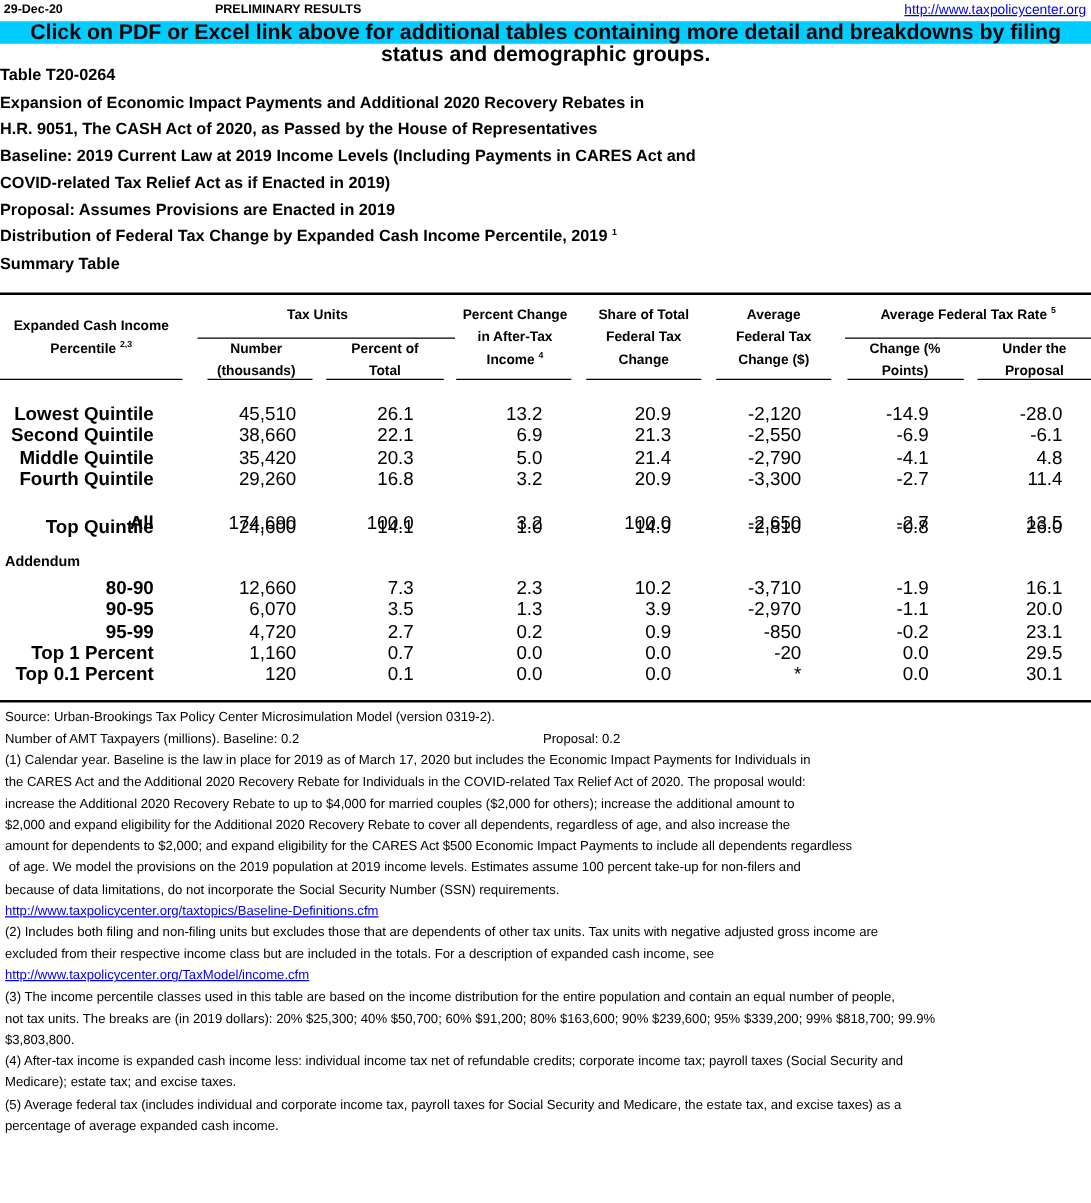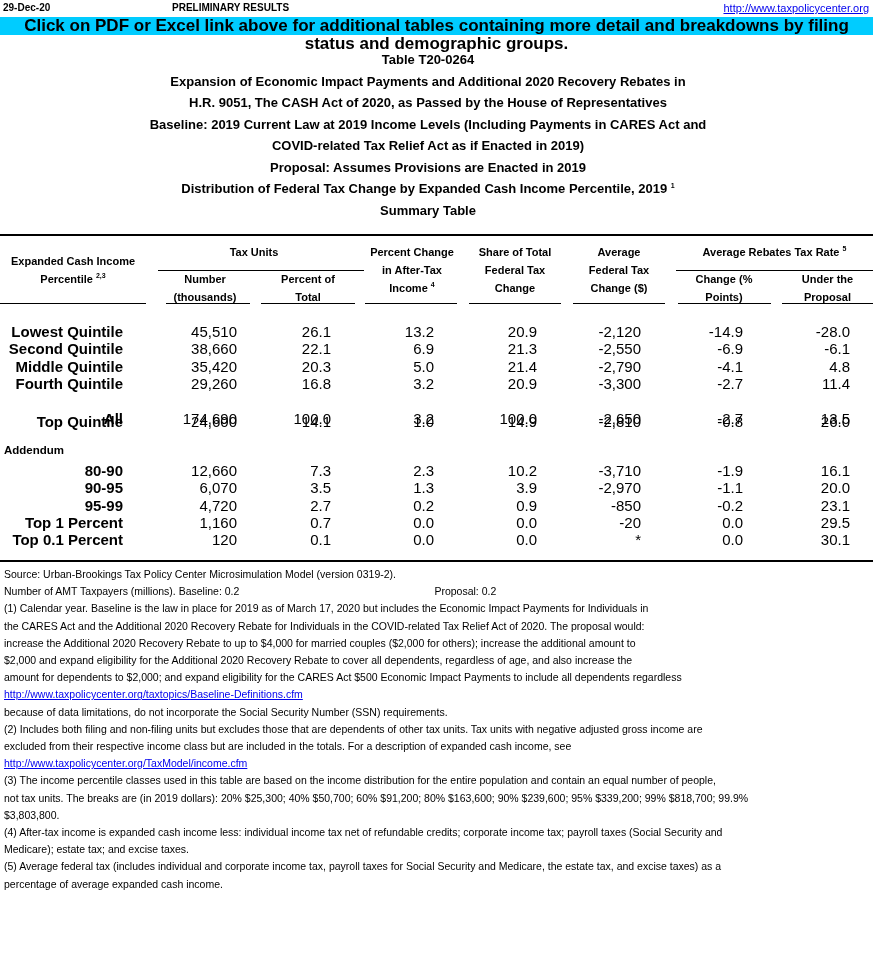--- a/index.html
+++ b/index.html
@@ -8,21 +8,21 @@
     font-family: "Liberation Sans", "DejaVu Sans", sans-serif; color: #000;
   }
   .topbar { position: absolute; top: 0; left: 0; width: 873px; height: 16px; font-size: 10px; font-weight: bold; }
   .topbar .date { position: absolute; left: 3px; top: 2px; font-weight: bold; }
   .topbar .prelim { position: absolute; left: 160px; top: 2px; padding-left: 12px; }
   .topbar .site { position: absolute; right: 4px; top: 2px; font-weight: normal; color: #0000ee; text-decoration: underline; font-size: 11px; }
   .banner {
     position: absolute; top: 17px; left: 0; width: 873px; height: 18px;
     background: #00ccff; font-size: 17px; font-weight: bold; text-align: center; line-height: 18px;
   }
-  .titles { position: absolute; top: 49px; left: 0; width: 856px; text-align: center; font-weight: bold; font-size: 13px; line-height: 21.5px; }
+  .titles { position: absolute; top: 49px; left: 0; width: 856px; text-align: left; font-weight: bold; font-size: 13px; line-height: 21.5px; }
   .titles div { white-space: nowrap; }
   sup { font-size: 7px; vertical-align: super; line-height: 0; }
 
   .rule-thick { position: absolute; left: 0; width: 873px; height: 2px; background: #000; }
   .rule-thin { position: absolute; height: 1px; background: #000; }
 
   .hdr { position: absolute; font-weight: bold; font-size: 11px; text-align: center; line-height: 18px; }
 
   .row { position: absolute; left: 0; width: 873px; height: 17px; font-size: 15px; }
   .row span { position: absolute; top: 0; text-align: right; white-space: nowrap; }
@@ -100,21 +100,21 @@
 <div class="rule-thin" style="left:469px; width:92px; top:303px;"></div>
 
 <div class="hdr" style="left:572px; width:94px; top:243px;">
   <div>Average</div>
   <div>Federal Tax</div>
   <div>Change ($)</div>
 </div>
 <div class="rule-thin" style="left:573px; width:92px; top:303px;"></div>
 
 <div class="hdr" style="left:676px; width:197px; top:243px;">
-  <span>Average Rebates Tax Rate</span> <sup>5</sup>
+  <span>Average Federal Tax Rate</span> <sup>5</sup>
 </div>
 <div class="rule-thin" style="left:676px; width:197px; top:270px;"></div>
 
 <div class="hdr" style="left:678px; width:92px; top:270px;">
   <div>Change (%</div>
   <div>Points)</div>
 </div>
 <div class="rule-thin" style="left:678px; width:93px; top:303px;"></div>
 
 <div class="hdr" style="left:782px; width:91px; top:270px;">
@@ -243,22 +243,23 @@
 <div class="rule-thick" style="top:560px;"></div>
 
 <div class="notes">
   <div>Source: Urban-Brookings Tax Policy Center Microsimulation Model (version 0319-2).</div>
   <div><span>Number of AMT Taxpayers (millions).  Baseline: 0.2</span><span class="amt-prop">Proposal: 0.2</span></div>
   <div>(1) Calendar year. Baseline is the law in place for 2019 as of March 17, 2020 but includes the Economic Impact Payments for Individuals in</div>
   <div>the CARES Act and the Additional 2020 Recovery Rebate for Individuals in the COVID-related Tax Relief Act of 2020. The proposal would:</div>
   <div>increase the Additional 2020 Recovery Rebate to up to $4,000 for married couples ($2,000 for others); increase the additional amount to</div>
   <div>$2,000 and expand eligibility for the Additional 2020 Recovery Rebate to cover all dependents, regardless of age, and also increase the</div>
   <div>amount for dependents to $2,000; and expand eligibility for the CARES Act $500 Economic Impact Payments to include all dependents regardless</div>
+  <div style="white-space:pre;"> of age. We model the provisions on the 2019 population at 2019 income levels. Estimates assume 100 percent take-up for non-filers and</div>
+  <div>because of data limitations, do not incorporate the Social Security Number (SSN) requirements.</div>
   <div><a>http://www.taxpolicycenter.org/taxtopics/Baseline-Definitions.cfm</a></div>
-  <div>because of data limitations, do not incorporate the Social Security Number (SSN) requirements.</div>
   <div>(2) Includes both filing and non-filing units but excludes those that are dependents of other tax units. Tax units with negative adjusted gross income are</div>
   <div>excluded from their respective income class but are included in the totals. For a description of expanded cash income, see</div>
   <div><a>http://www.taxpolicycenter.org/TaxModel/income.cfm</a></div>
   <div>(3) The income percentile classes used in this table are based on the income distribution for the entire population and contain an equal number of people,</div>
   <div>not tax units. The breaks are (in 2019 dollars): 20% $25,300; 40% $50,700; 60% $91,200; 80% $163,600; 90% $239,600; 95% $339,200; 99% $818,700; 99.9%</div>
   <div>$3,803,800.</div>
   <div>(4) After-tax income is expanded cash income less: individual income tax net of refundable credits; corporate income tax; payroll taxes (Social Security and</div>
   <div>Medicare); estate tax; and excise taxes.</div>
   <div>(5) Average federal tax (includes individual and corporate income tax, payroll taxes for Social Security and Medicare, the estate tax, and excise taxes) as a</div>
   <div>percentage of average expanded cash income.</div>

